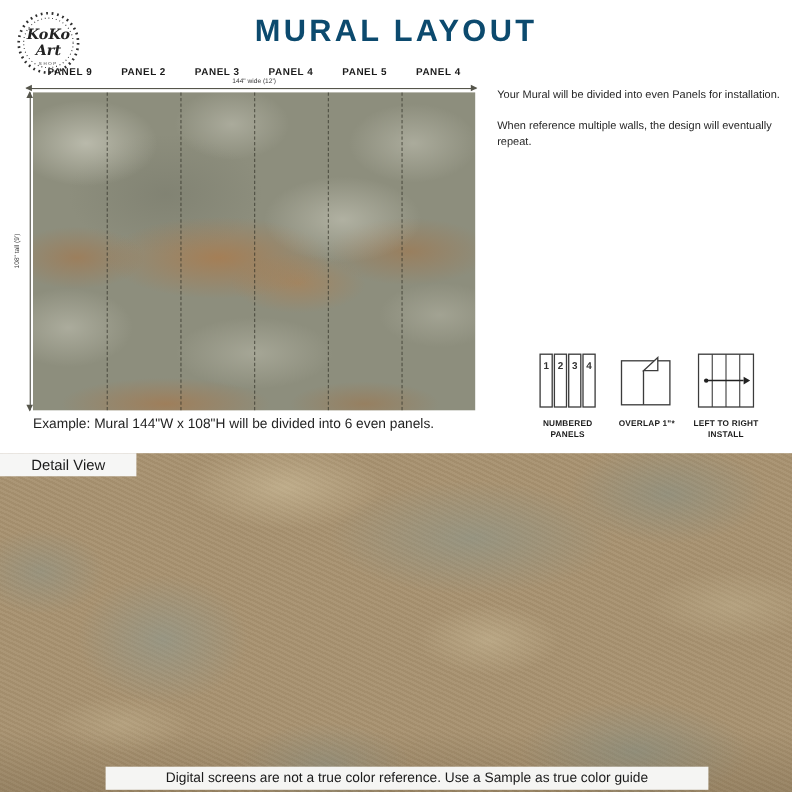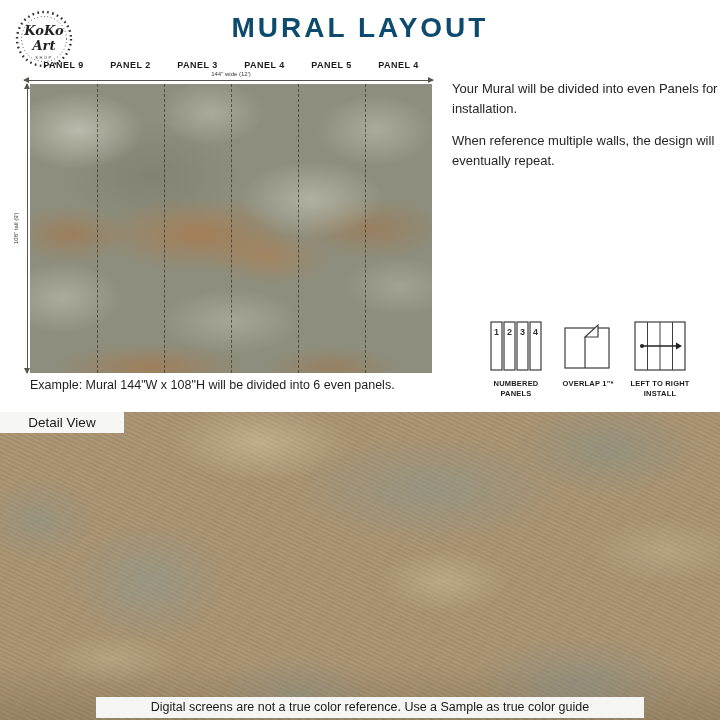--- a/index.html
+++ b/index.html
@@ -56,21 +56,21 @@
       radial-gradient(ellipse 100px 30px at 75% 98%, rgba(162,110,62,.45), transparent 68%),
       radial-gradient(ellipse 130px 80px at 30% 32%, rgba(112,114,100,.40), transparent 68%);}
   .mural .divider{position:absolute;top:0;bottom:0;width:0;
                   border-left:1px dashed rgba(45,45,35,.65);}
   .d1{left:16.666%}.d2{left:33.333%}.d3{left:50%}.d4{left:66.666%}.d5{left:83.333%}
 
   .example{position:absolute;left:30px;top:378px;font-size:12.5px;color:#1f1f1f;}
 
   
   .info{position:absolute;left:452px;top:79px;width:268px;}
-  .info p{margin:0 0 13px 0;font-size:13px;line-height:1.5;color:#262626;}
+  .info p{margin:0 0 13px 0;font-size:10px;line-height:1.5;color:#262626;}
 
   .icon-group{position:absolute;top:321px;text-align:center;}
   .g1{left:477px;width:78px;}
   .g2{left:556px;width:64px;}
   .g3{left:627px;width:66px;}
   .icon-group svg{display:inline-block;}
   .icon-label{margin-top:4px;font-size:7.5px;font-weight:bold;letter-spacing:.2px;
               color:#1b1b1b;line-height:1.3;}
   .footnote{position:absolute;right:6px;top:395px;width:270px;text-align:right;
             font-size:8px;font-style:italic;color:#3d3d3d;}

